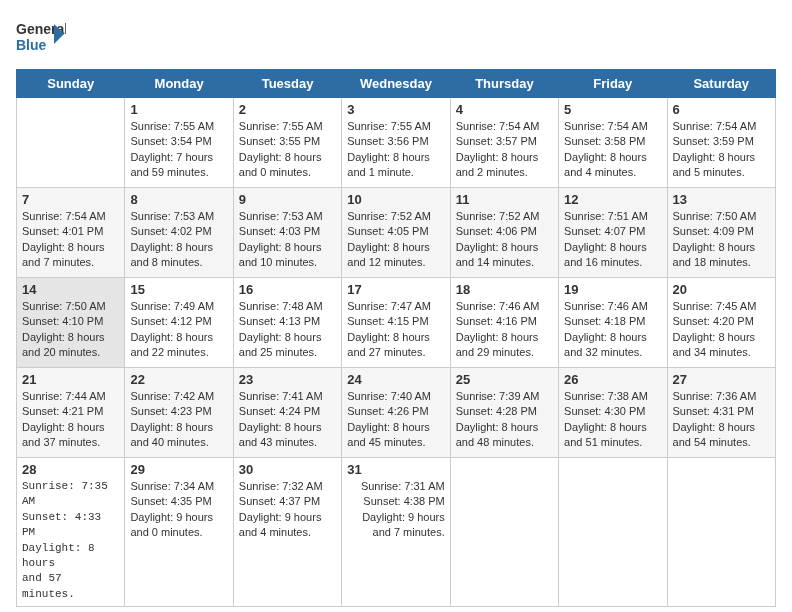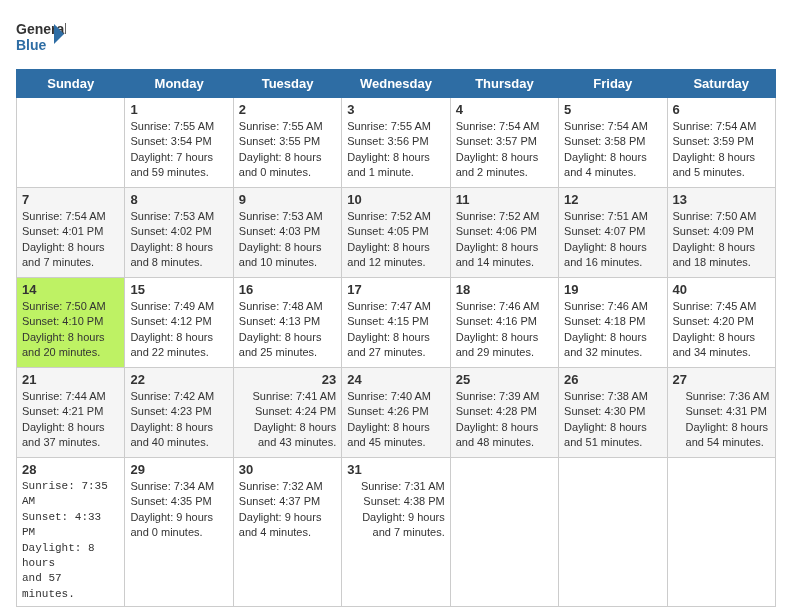--- a/index.html
+++ b/index.html
@@ -205,21 +205,21 @@
         </td>
         <td style="background: rgb(245, 245, 245);">
           <span class="date-num">13</span>
           <div class="cell-text" style="white-space: pre-line;">Sunrise: 7:50 AM
 Sunset: 4:09 PM
 Daylight: 8 hours
 and 18 minutes.</div>
         </td>
       </tr>
       <tr>
-        <td style="background: #bef264; margin-top: 20px;">
+        <td style="background: #e5e5e5; margin-top: 20px;">
           <span class="date-num">14</span>
           <div class="cell-text" style="white-space: pre-line;">Sunrise: 7:50 AM
 Sunset: 4:10 PM
 Daylight: 8 hours
 and 20 minutes.</div>
         </td>
         <td style="background: rgb(255, 255, 255);">
           <span class="date-num">15</span>
           <div class="cell-text" style="white-space: pre-line;">Sunrise: 7:49 AM
 Sunset: 4:12 PM
@@ -248,21 +248,21 @@
 and 29 minutes.</div>
         </td>
         <td style="background: rgb(255, 255, 255);">
           <span class="date-num">19</span>
           <div class="cell-text" style="white-space: pre-line;">Sunrise: 7:46 AM
 Sunset: 4:18 PM
 Daylight: 8 hours
 and 32 minutes.</div>
         </td>
         <td style="background: rgb(255, 255, 255);">
-          <span class="date-num">40</span>
+          <span class="date-num">20</span>
           <div class="cell-text" style="white-space: pre-line;">Sunrise: 7:45 AM
 Sunset: 4:20 PM
 Daylight: 8 hours
 and 34 minutes.</div>
         </td>
       </tr>
       <tr>
         <td style="background: rgb(245, 245, 245);">
           <span class="date-num">21</span>
           <div class="cell-text" style="white-space: pre-line;">Sunrise: 7:44 AM
@@ -270,21 +270,21 @@
 Daylight: 8 hours
 and 37 minutes.</div>
         </td>
         <td style="background: rgb(245, 245, 245);">
           <span class="date-num">22</span>
           <div class="cell-text" style="white-space: pre-line;">Sunrise: 7:42 AM
 Sunset: 4:23 PM
 Daylight: 8 hours
 and 40 minutes.</div>
         </td>
-        <td style="background: rgb(245, 245, 245); text-align: right;">
+        <td style="background: rgb(245, 245, 245);">
           <span class="date-num">23</span>
           <div class="cell-text" style="white-space: pre-line;">Sunrise: 7:41 AM
 Sunset: 4:24 PM
 Daylight: 8 hours
 and 43 minutes.</div>
         </td>
         <td style="background: rgb(245, 245, 245);">
           <span class="date-num">24</span>
           <div class="cell-text" style="white-space: pre-line;">Sunrise: 7:40 AM
 Sunset: 4:26 PM
@@ -300,21 +300,21 @@
         </td>
         <td style="background: rgb(245, 245, 245); margin-top: 12px;">
           <span class="date-num">26</span>
           <div class="cell-text" style="white-space: pre-line;">Sunrise: 7:38 AM
 Sunset: 4:30 PM
 Daylight: 8 hours
 and 51 minutes.</div>
         </td>
         <td style="background: rgb(245, 245, 245);">
           <span class="date-num">27</span>
-          <div class="cell-text" style="white-space: pre-line; margin-left: 13px;">Sunrise: 7:36 AM
+          <div class="cell-text" style="white-space: pre-line;">Sunrise: 7:36 AM
 Sunset: 4:31 PM
 Daylight: 8 hours
 and 54 minutes.</div>
         </td>
       </tr>
       <tr>
         <td style="background: rgb(255, 255, 255);">
           <span class="date-num">28</span>
           <div class="cell-text" style="white-space: pre-line; font-family: Liberation Mono, monospace;">Sunrise: 7:35 AM
 Sunset: 4:33 PM

